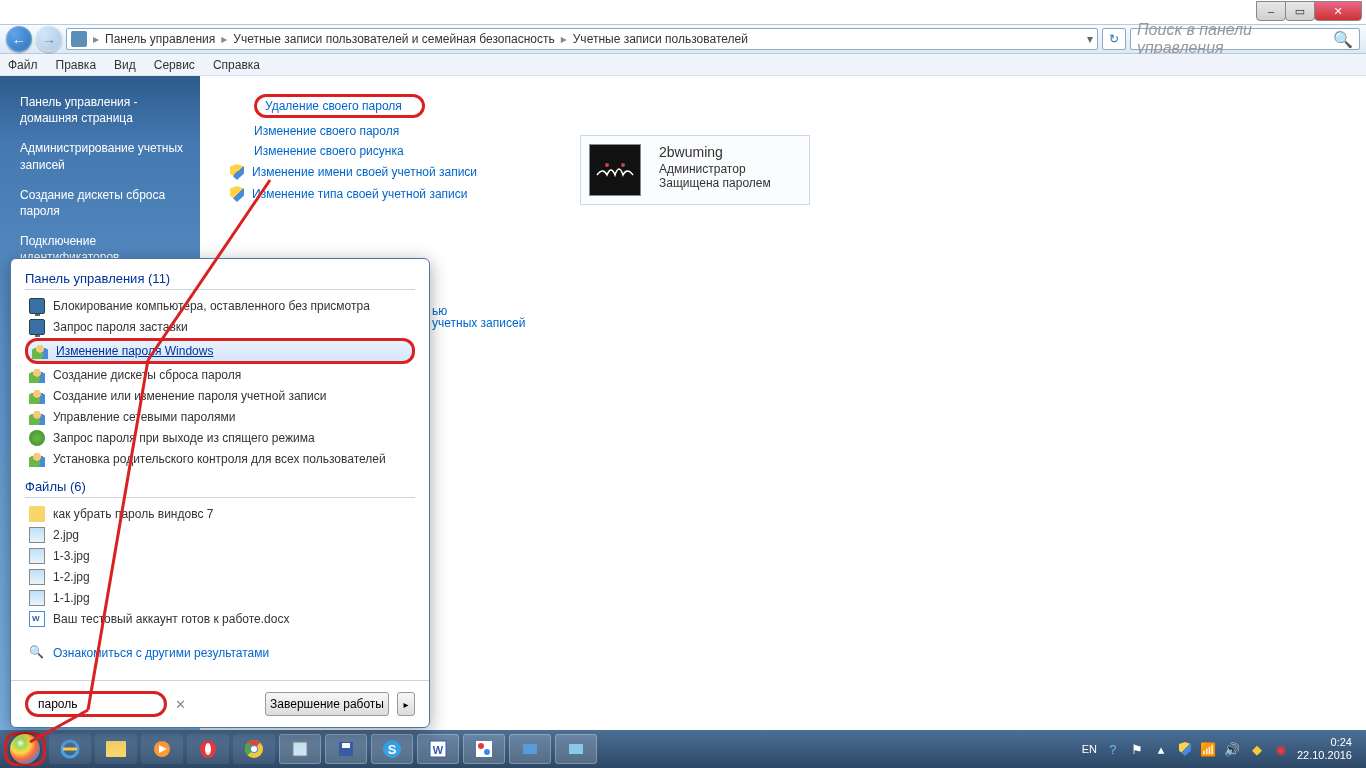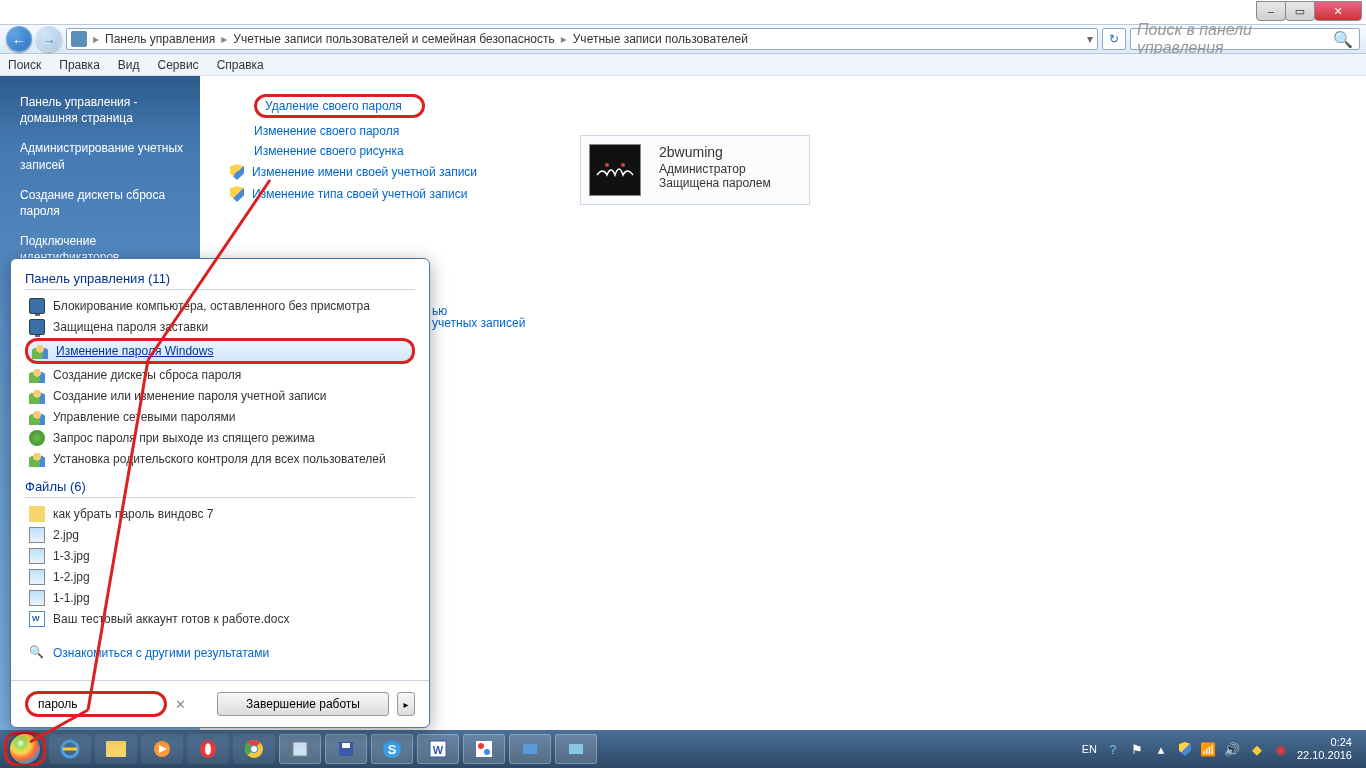--- a/index.html
+++ b/index.html
@@ -48,21 +48,21 @@
 .startmenu .hdr { font-size:13px; color:#003399; margin-bottom:6px; }
 .startmenu .hdr .line { border-bottom:1px solid #c8d4e0; margin-top:3px; }
 .startmenu .item { display:flex; align-items:center; gap:8px; font-size:12px; color:#333; padding:2px 4px; margin:1px 0; cursor:default; }
 .startmenu .item.sel { background:linear-gradient(#e8f2ff,#d5e7fb); border:1px solid #a8c9ea; border-radius:3px; text-decoration:underline; color:#003399; }
 .startmenu .item.sel.redwrap { border:3px solid #d92121; border-radius:12px; background:linear-gradient(#e8f2ff,#d5e7fb); }
 .startmenu .item .ic { width:16px; height:16px; flex-shrink:0; }
 .startmenu .more { font-size:12px; color:#0066cc; display:flex; align-items:center; gap:8px; padding:6px 4px; }
 .startmenu .footer { border-top:1px solid #c8d4e0; padding:10px 14px; display:flex; align-items:center; gap:8px; }
 .startmenu .searchin { flex:1; height:26px; border:1px solid #8fa9c5; border-radius:2px; padding:0 6px; font-size:12px; display:flex; align-items:center; justify-content:space-between; }
 .startmenu .searchin.red { border:3px solid #d92121; border-radius:14px; padding:0 10px; width:142px; flex:none; }
-.startmenu .shut { height:24px; border:1px solid #999; background:linear-gradient(#f7f7f7,#dcdcdc); border-radius:3px; font-size:12px; padding:0 28px; display:flex; align-items:center; }
+.startmenu .shut { height:24px; border:1px solid #999; background:linear-gradient(#f7f7f7,#dcdcdc); border-radius:3px; font-size:12px; padding:0 4px; display:flex; align-items:center; }
 .startmenu .shutarr { width:18px; height:24px; border:1px solid #999; background:linear-gradient(#f7f7f7,#dcdcdc); border-radius:3px; display:flex; align-items:center; justify-content:center; font-size:10px; }
 
 
 .redline { position:absolute; z-index:60; pointer-events:none; }
 
 
 .taskbar { position:absolute; bottom:0; left:0; right:0; height:38px; background:linear-gradient(#4b6f96,#2c4866); display:flex; align-items:center; padding:0 4px; gap:2px; z-index:5; }
 .startbtn { width:42px; height:34px; display:flex; align-items:center; justify-content:center; border:3px solid #d92121; border-radius:12px; }
 .orb { width:30px; height:30px; border-radius:50%; background:radial-gradient(circle at 35% 30%,#fff 0%,#9be05a 15%,#ffd84a 35%,#ff6a3a 55%,#3a8ce0 80%); box-shadow:0 0 4px rgba(0,0,0,.5); }
 .tbic { width:42px; height:30px; background:rgba(255,255,255,.08); border-radius:3px; display:flex; align-items:center; justify-content:center; margin:0 1px; }
@@ -107,21 +107,21 @@
     <span style="margin-left:auto;color:#666">▾</span>
   </div>
   <div class="refreshbox">↻</div>
   <div class="searchbox">
     <span>Поиск в панели управления</span>
     <span class="mag">🔍</span>
   </div>
 </div>
 
 <div class="menubar">
-  <span>Поиск</span>
+  <span>Файл</span>
   <span>Правка</span>
   <span>Вид</span>
   <span>Сервис</span>
   <span>Справка</span>
 </div>
 <div class="helpbtn">?</div>
 
 <div class="contentwrap">
   <div class="sidepane">
     <div class="lk">Панель управления - домашняя страница</div>
@@ -175,21 +175,21 @@
 
 <div class="startmenu">
   <div class="inner">
     <div class="hdr"><span>Панель управления (11)</span><div class="line"></div></div>
     <div class="item">
         <span class="ic ico-monitor"></span>
         <span>Блокирование компьютера, оставленного без присмотра</span>
       </div>
     <div class="item">
         <span class="ic ico-monitor"></span>
-        <span>Защищена пароля заставки</span>
+        <span>Запрос пароля заставки</span>
       </div>
     <div class="item sel redwrap">
         <span class="ic ico-people"></span>
         <span>Изменение пароля Windows</span>
       </div>
     <div class="item">
         <span class="ic ico-people"></span>
         <span>Создание дискеты сброса пароля</span>
       </div>
     <div class="item">

